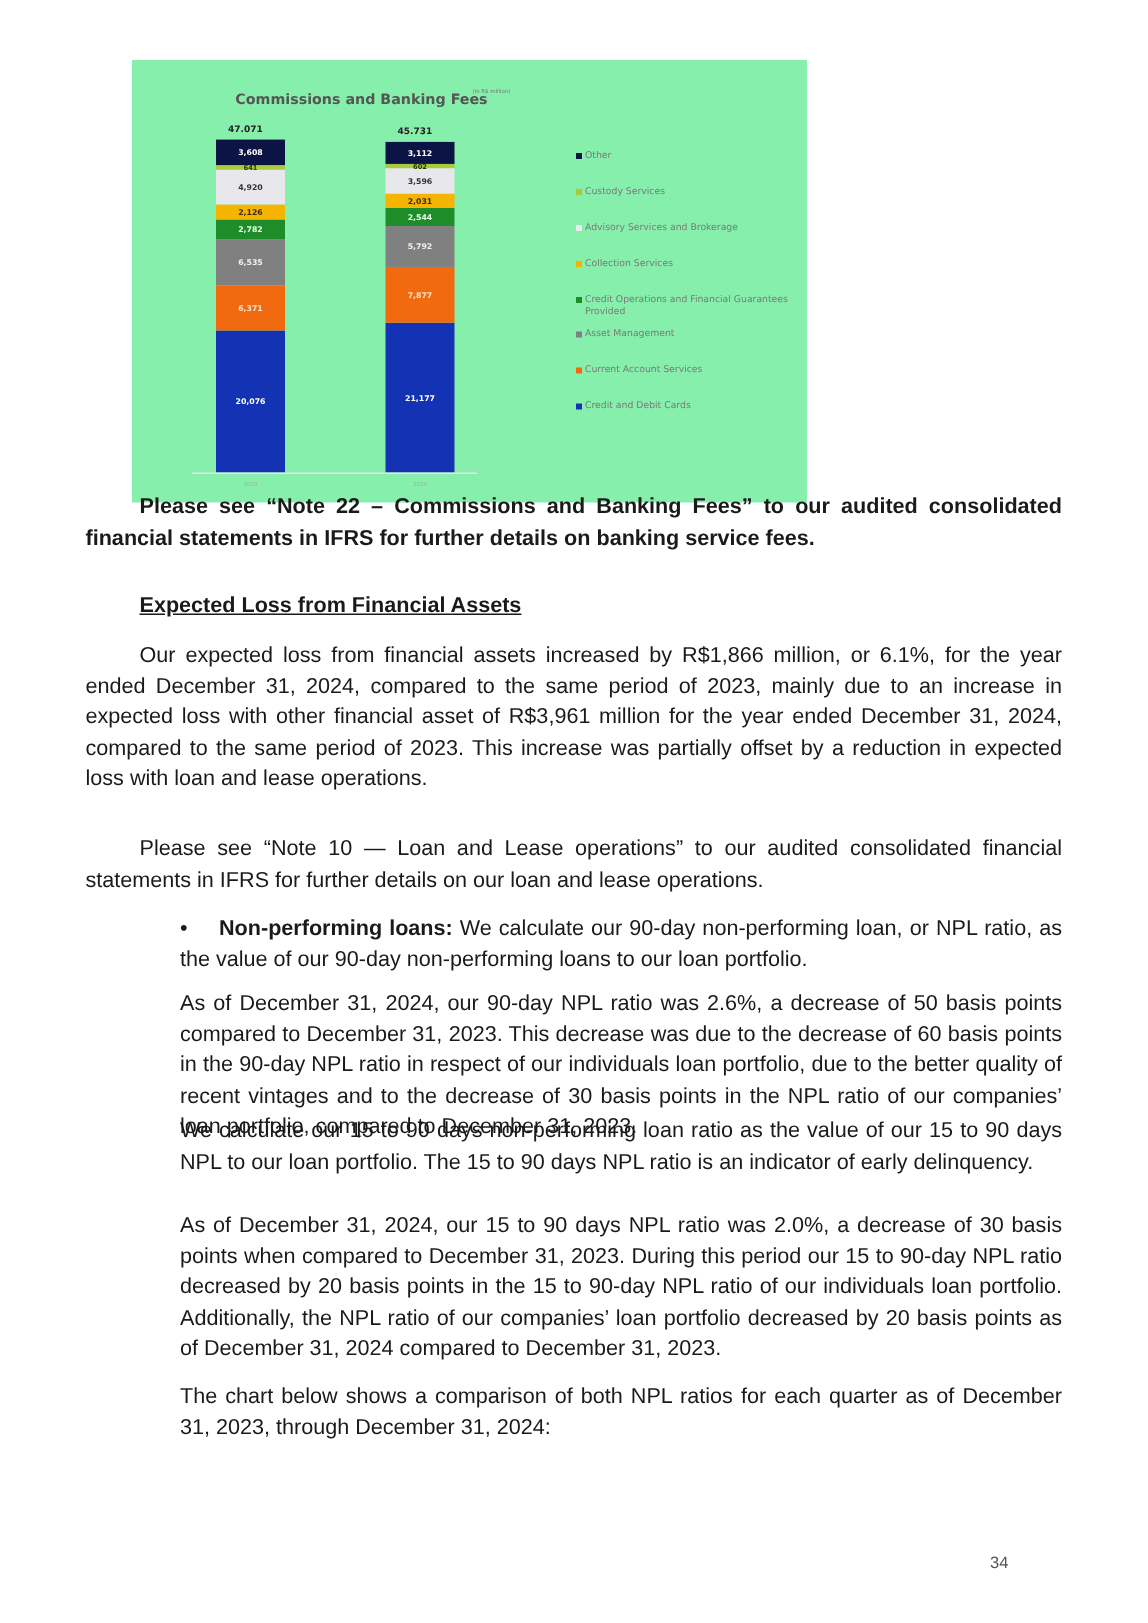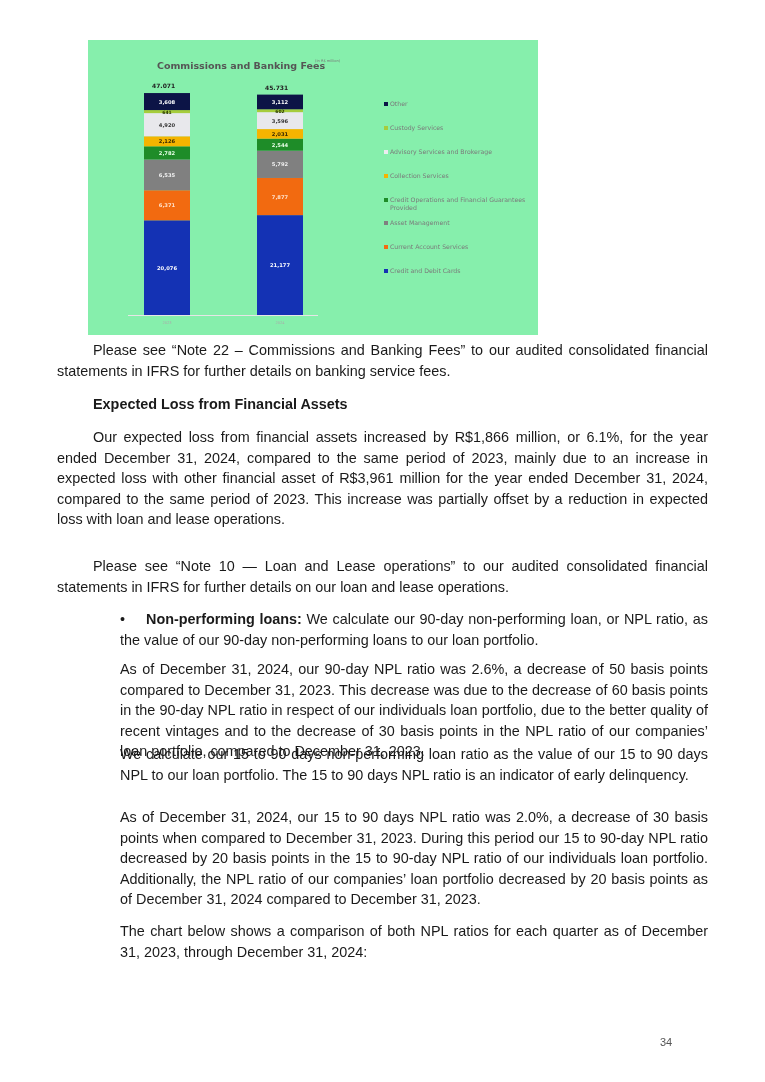--- a/index.html
+++ b/index.html
@@ -70,22 +70,22 @@
       <div class="legend-item"><span class="legend-swatch" style="background: rgb(166, 204, 60);"></span><span>Custody Services</span></div>
       <div class="legend-item"><span class="legend-swatch" style="background: rgb(236, 236, 240);"></span><span>Advisory Services and Brokerage</span></div>
       <div class="legend-item"><span class="legend-swatch" style="background: rgb(245, 180, 0);"></span><span>Collection Services</span></div>
       <div class="legend-item two-line"><span class="legend-swatch" style="background: rgb(30, 140, 40);"></span><span>Credit Operations and Financial Guarantees Provided</span></div>
       <div class="legend-item"><span class="legend-swatch" style="background: rgb(128, 128, 128);"></span><span>Asset Management</span></div>
       <div class="legend-item"><span class="legend-swatch" style="background: rgb(242, 106, 16);"></span><span>Current Account Services</span></div>
       <div class="legend-item"><span class="legend-swatch" style="background: rgb(20, 50, 180);"></span><span>Credit and Debit Cards</span></div>
     </div>
 </div>
 
-<div class="body-text indent-p" style="top:340px;">Please see “Note 22 – Commissions and Banking Fees” to our audited consolidated financial statements in IFRS for further details on banking service fees.</div>
-<div class="body-text indent-p heading" style="top:394px;">Expected Loss from Financial Assets</div>
+<div class="body-text indent-p" style="top:328px;font-weight:bold;">Please see “Note 22 – Commissions and Banking Fees” to our audited consolidated financial statements in IFRS for further details on banking service fees.</div>
+<div class="body-text indent-p heading" style="top:394px;text-decoration:underline;">Expected Loss from Financial Assets</div>
 <div class="body-text indent-p" style="top:427px;">Our expected loss from financial assets increased by R$1,866 million, or 6.1%, for the year ended December 31, 2024, compared to the same period of 2023, mainly due to an increase in expected loss with other financial asset of R$3,961 million for the year ended December 31, 2024, compared to the same period of 2023. This increase was partially offset by a reduction in expected loss with loan and lease operations.</div>
 <div class="body-text indent-p" style="top:556px;">Please see “Note 10 — Loan and Lease operations” to our audited consolidated financial statements in IFRS for further details on our loan and lease operations.</div>
 
 <div class="sub-block" style="top:577px;">
   <span class="bullet-dot">•</span><span class="heading">Non-performing loans:</span><span> We calculate our 90-day non-performing loan, or NPL ratio, as the value of our 90-day non-performing loans to our loan portfolio.</span>
 </div>
 <div class="sub-block" style="top:627px;">As of December 31, 2024, our 90-day NPL ratio was 2.6%, a decrease of 50 basis points compared to December 31, 2023. This decrease was due to the decrease of 60 basis points in the 90-day NPL ratio in respect of our individuals loan portfolio, due to the better quality of recent vintages and to the decrease of 30 basis points in the NPL ratio of our companies’ loan portfolio, compared to December 31, 2023.</div>
 <div class="sub-block" style="top:712px;">We calculate our 15 to 90 days non-performing loan ratio as the value of our 15 to 90 days NPL to our loan portfolio. The 15 to 90 days NPL ratio is an indicator of early delinquency.</div>
 <div class="sub-block" style="top:775px;">As of December 31, 2024, our 15 to 90 days NPL ratio was 2.0%, a decrease of 30 basis points when compared to December 31, 2023. During this period our 15 to 90-day NPL ratio decreased by 20 basis points in the 15 to 90-day NPL ratio of our individuals loan portfolio. Additionally, the NPL ratio of our companies’ loan portfolio decreased by 20 basis points as of December 31, 2024 compared to December 31, 2023.</div>
 <div class="sub-block" style="top:889px;">The chart below shows a comparison of both NPL ratios for each quarter as of December 31, 2023, through December 31, 2024:</div>

